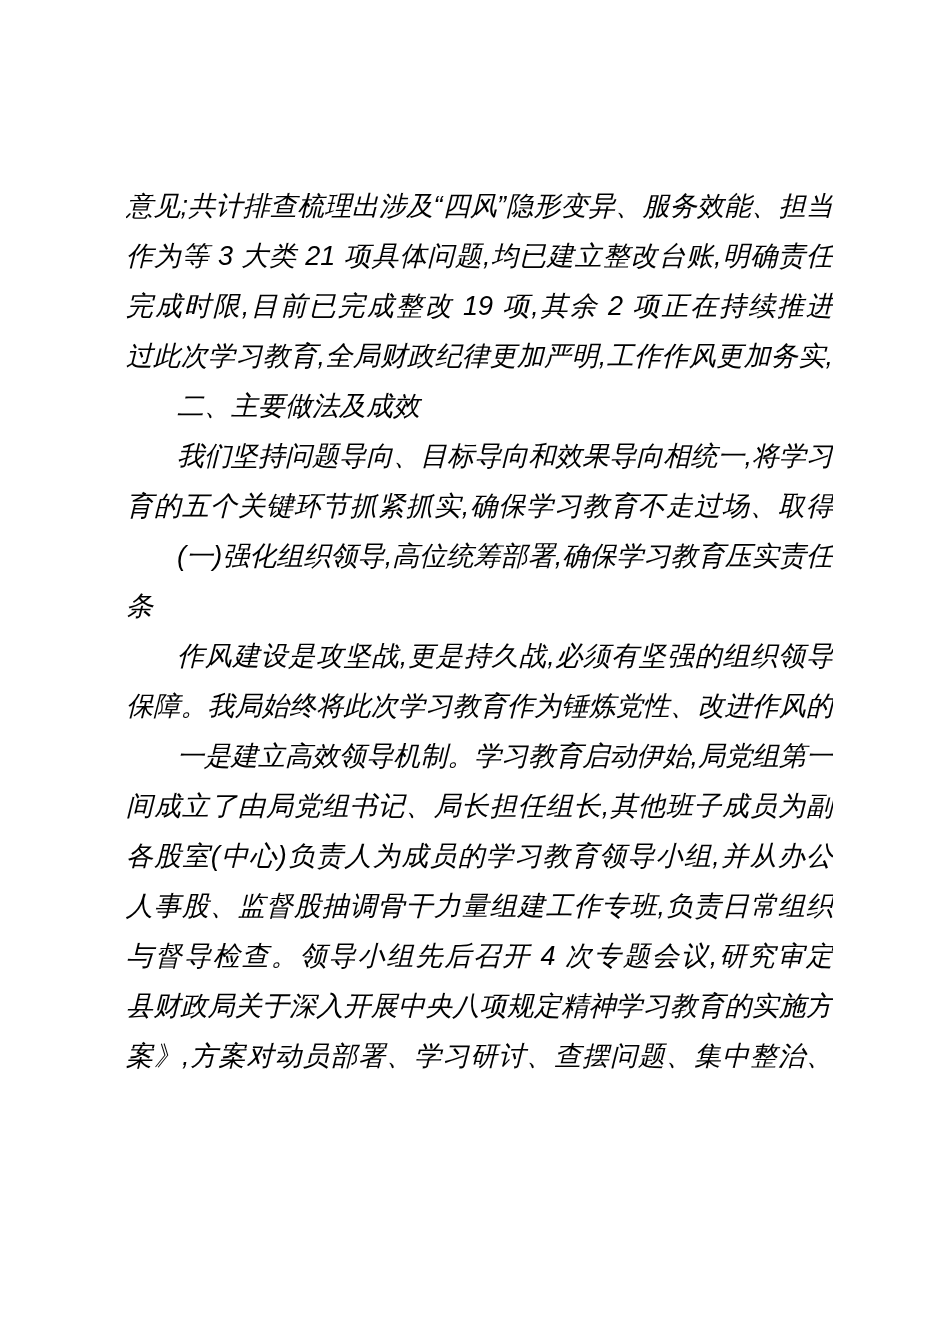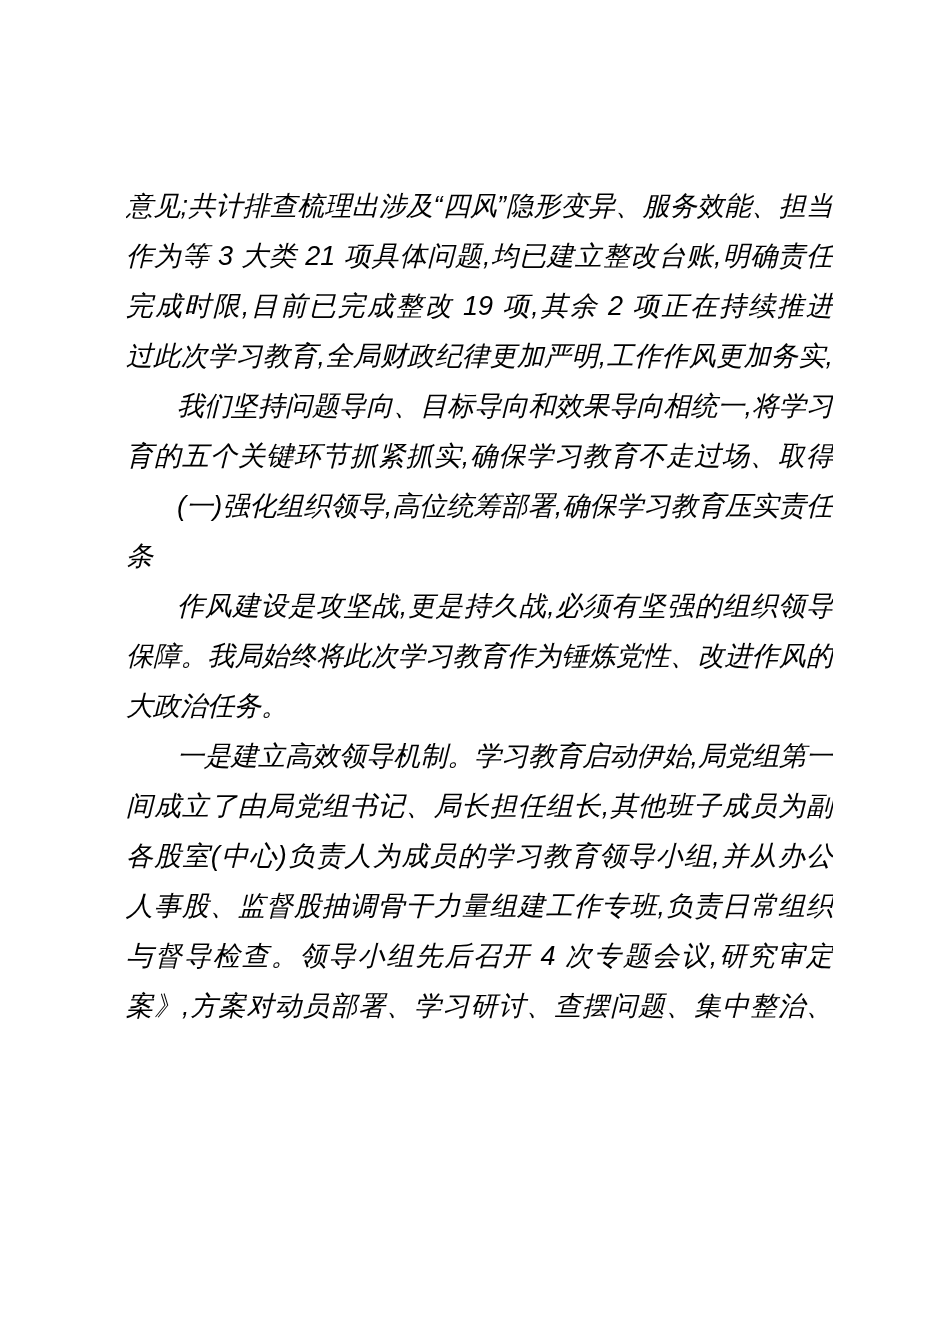--- a/index.html
+++ b/index.html
@@ -56,40 +56,43 @@
 <div class="page">
   <div class="content">
 
     <p class="para">
       <span class="line fill" style="display:block">意见;共计排查梳理出涉及“四风”隐形变异、服务效能、担当</span>
       <span class="line fill" style="display:block">作为等 3 大类 21 项具体问题,均已建立整改台账,明确责任人与</span>
       <span class="line fill" style="display:block">完成时限,目前已完成整改 19 项,其余 2 项正在持续推进中。通</span>
       <span class="line fill" style="display:block">过此次学习教育,全局财政纪律更加严明,工作作风更加务实,服</span>
     </p>
 
+    <p class="para">
+      <span class="line indent" style="display:block">二、主要做法及成效</span>
+    </p>
 
     <p class="para">
       <span class="line indent fill" style="display:block">我们坚持问题导向、目标导向和效果导向相统一,将学习教</span>
       <span class="line fill" style="display:block">育的五个关键环节抓紧抓实,确保学习教育不走过场、取得实效。</span>
     </p>
 
     <p class="para">
       <span class="line indent fill" style="display:block">(一)强化组织领导,高位统筹部署,确保学习教育压实责任链</span>
       <span class="line" style="display:block">条</span>
     </p>
 
     <p class="para">
       <span class="line indent fill" style="display:block">作风建设是攻坚战,更是持久战,必须有坚强的组织领导作为</span>
       <span class="line fill" style="display:block">保障。我局始终将此次学习教育作为锤炼党性、改进作风的重</span>
-      <span class="line" style="display:block">大政治任务。</span>
     </p>
 
     <p class="para">
       <span class="line indent fill" style="display:block">一是建立高效领导机制。学习教育启动伊始,局党组第一时</span>
       <span class="line fill" style="display:block">间成立了由局党组书记、局长担任组长,其他班子成员为副组长,</span>
       <span class="line fill" style="display:block">各股室(中心)负责人为成员的学习教育领导小组,并从办公室、</span>
       <span class="line fill" style="display:block">人事股、监督股抽调骨干力量组建工作专班,负责日常组织协调</span>
       <span class="line fill" style="display:block">与督导检查。领导小组先后召开 4 次专题会议,研究审定《XX</span>
+      <span class="line fill" style="display:block">县财政局关于深入开展中央八项规定精神学习教育的实施方</span>
       <span class="line fill" style="display:block">案》,方案对动员部署、学习研讨、查摆问题、集中整治、总结</span>
     </p>
 
   </div>
 </div>
 
 </body></html>

